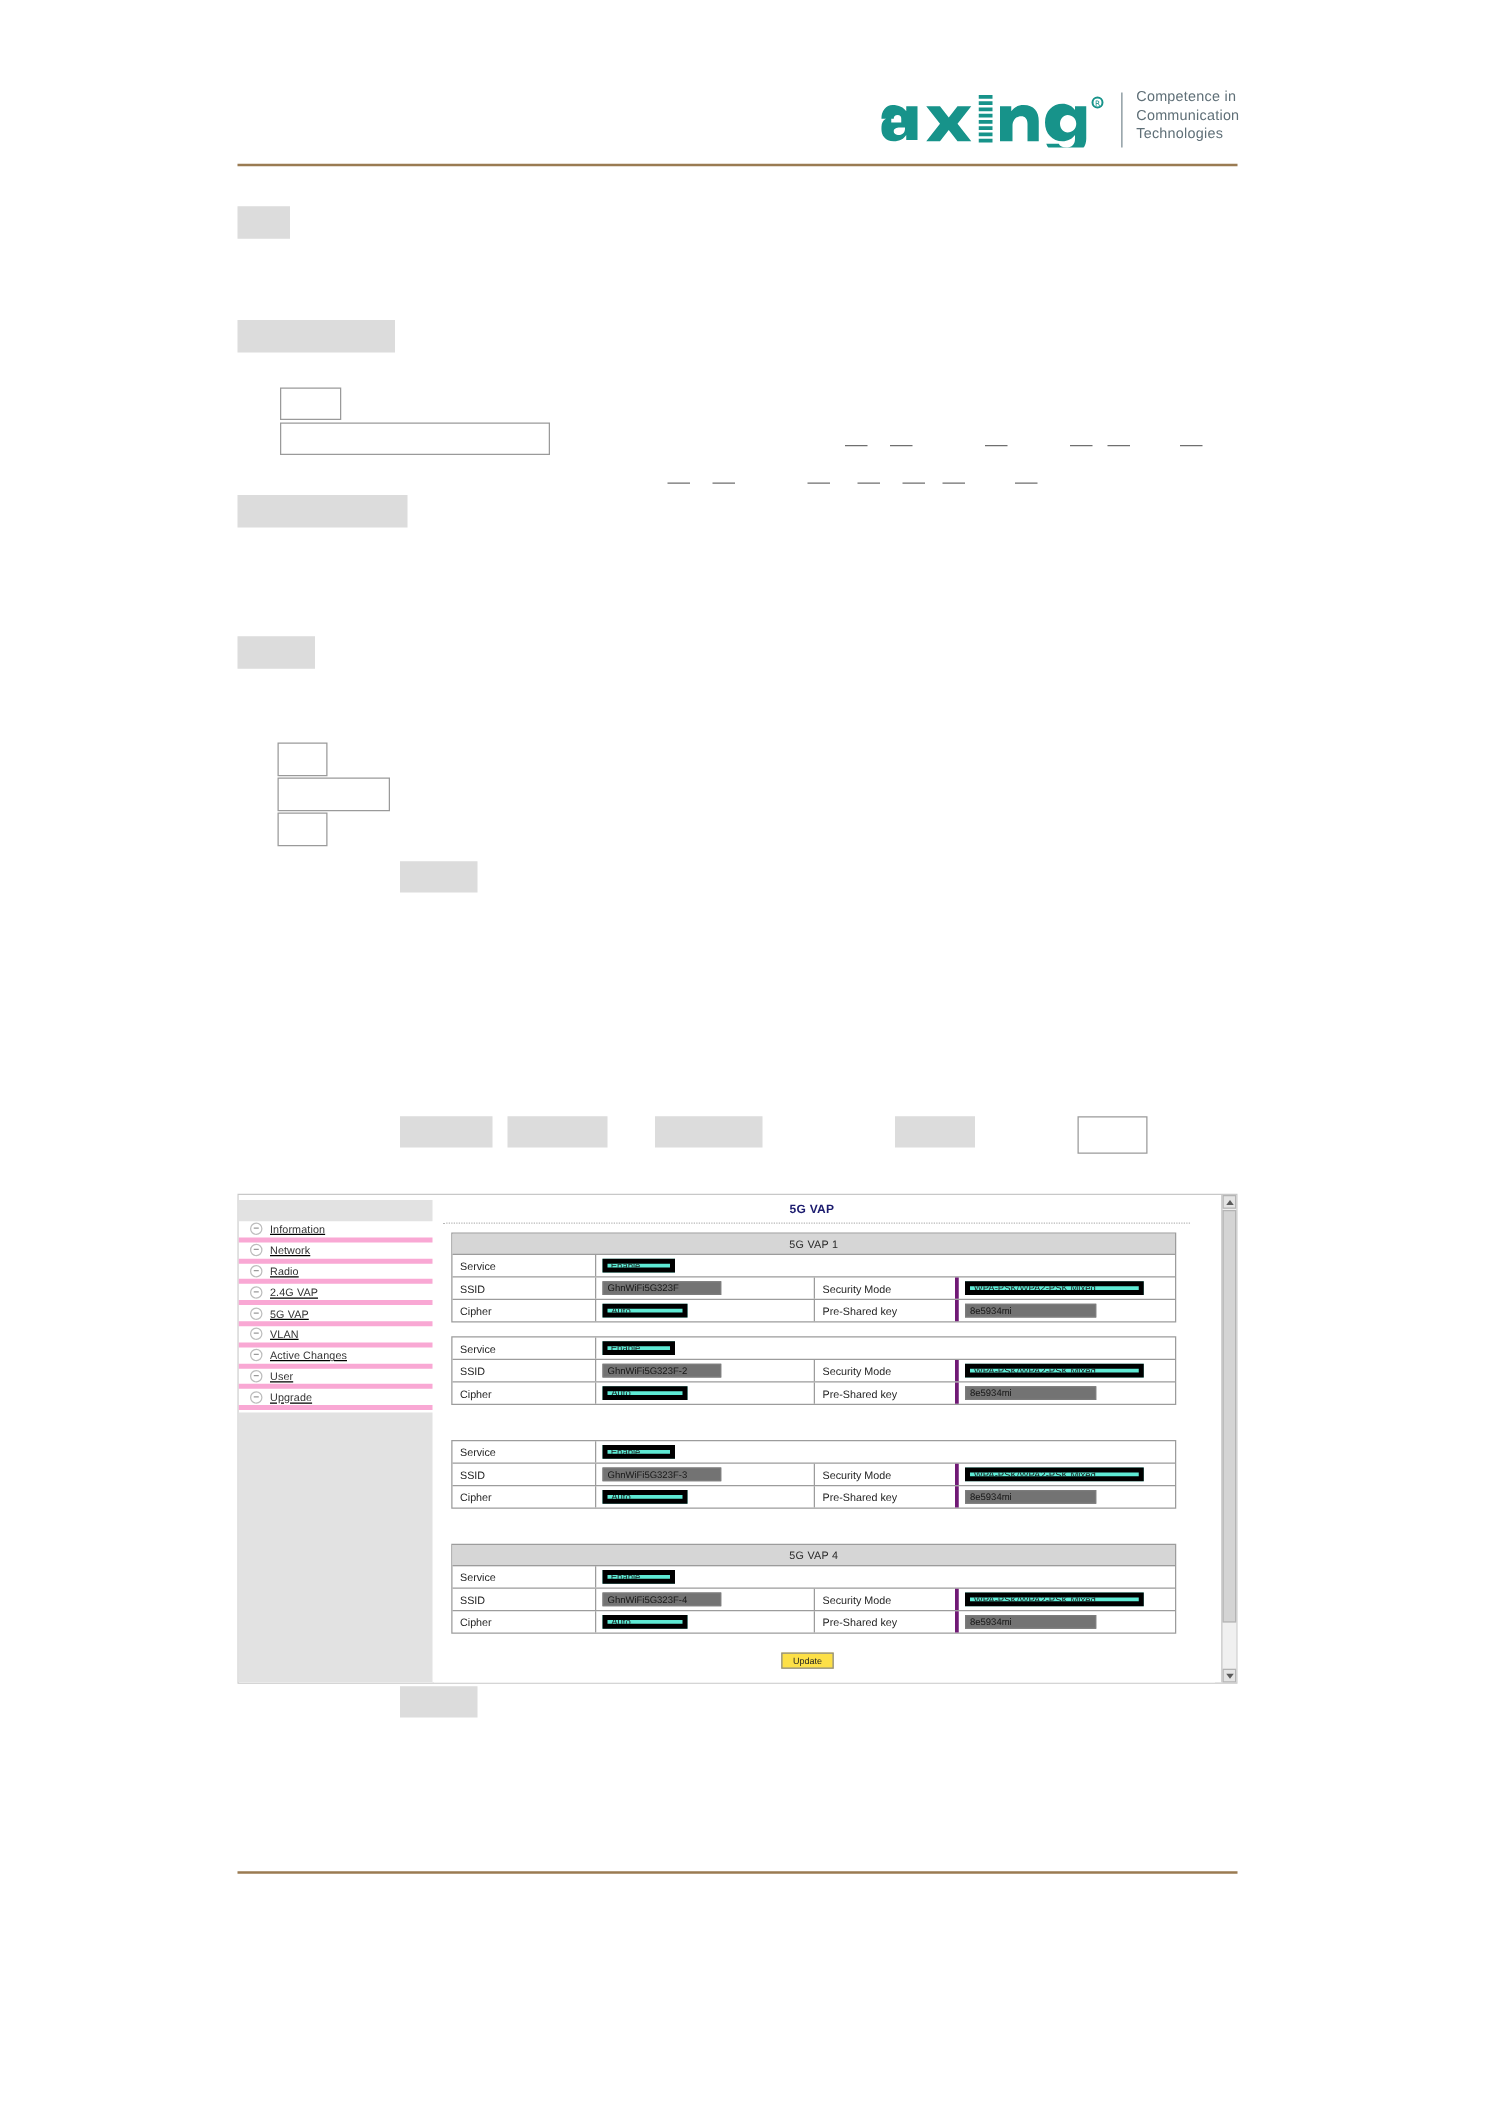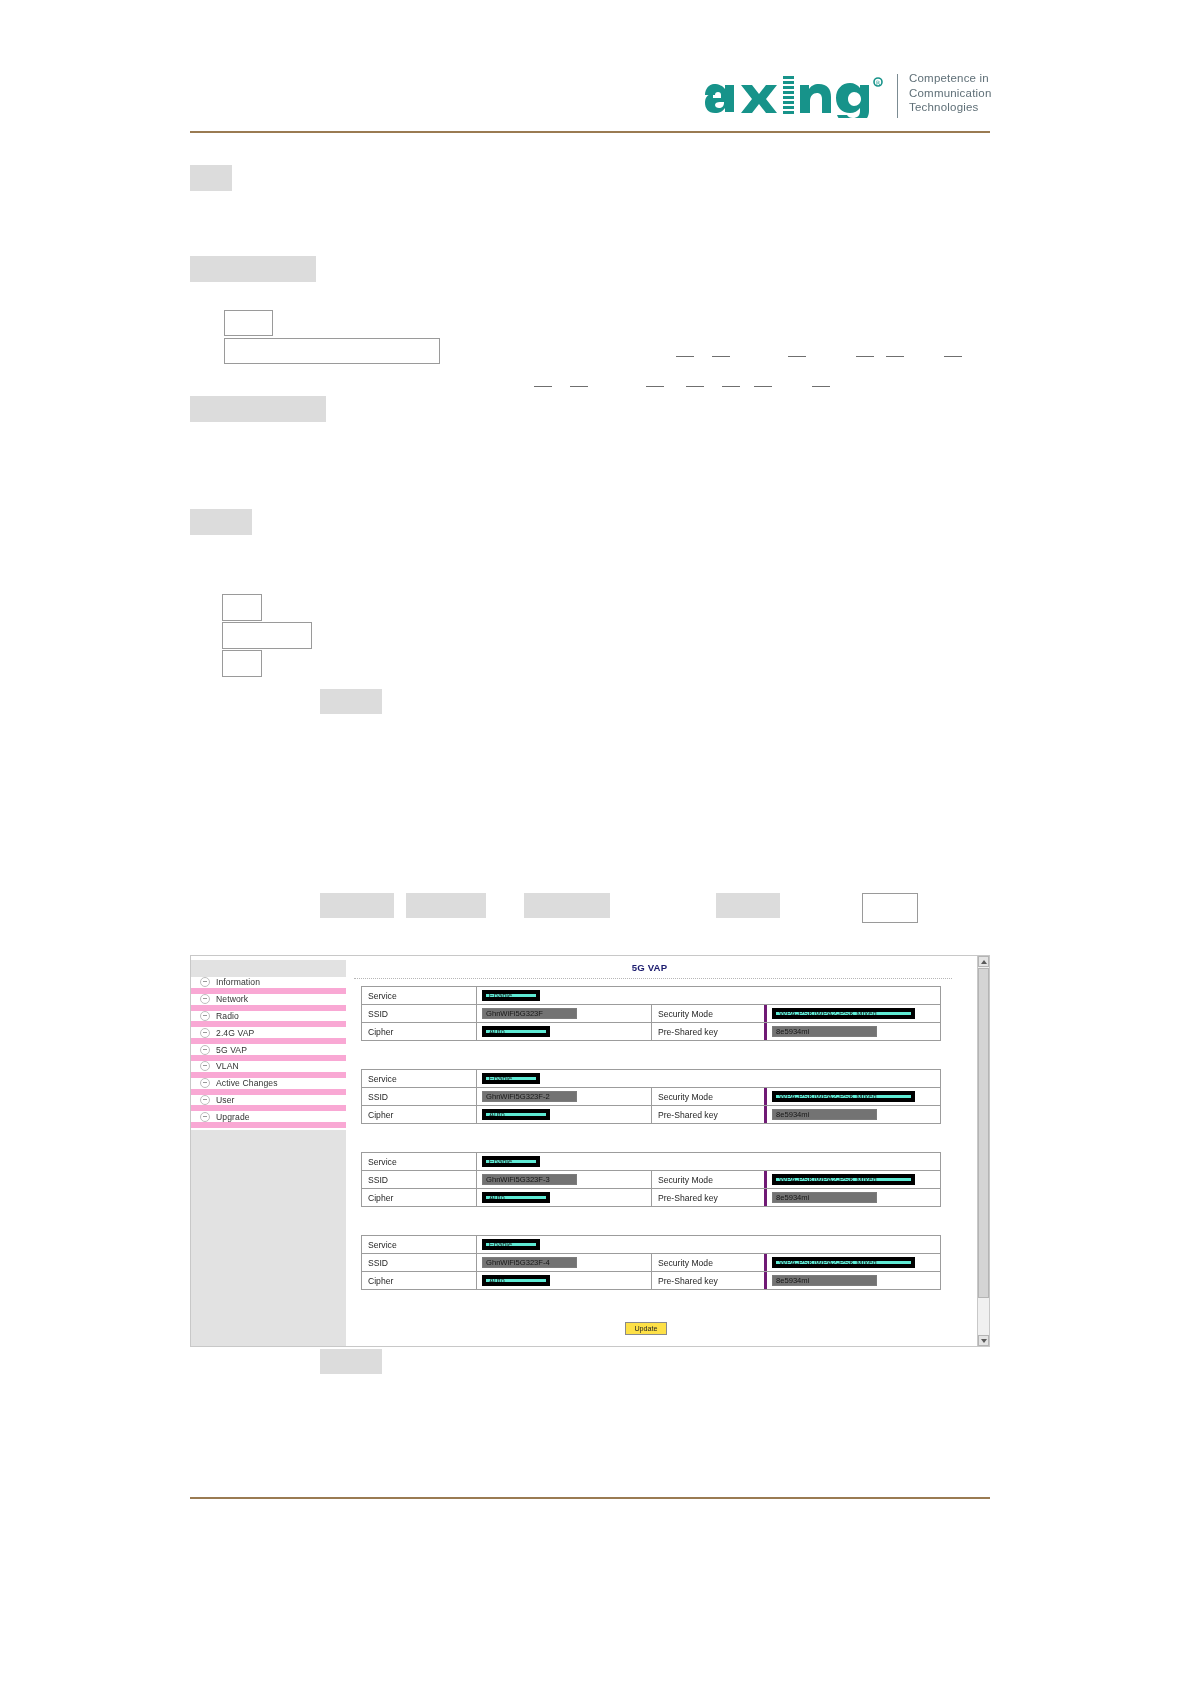--- a/index.html
+++ b/index.html
@@ -21,22 +21,22 @@
   .blk{position:absolute;background:#dcdcdc;}
   .blk-outline{position:absolute;background:#ffffff;border:1px solid #9a9a9a;}
   .rule-s{position:absolute;height:1px;background:#6f6f6f;}
 
   
   .ui{position:absolute;left:190px;top:955px;width:800px;height:392px;background:#ffffff;
       border:1px solid #c8c8c8;box-sizing:border-box;}
   .ui-side{position:absolute;left:0;top:0;width:155px;height:390px;background:#ffffff;}
   .ui-side-head{position:absolute;left:0;top:4px;width:155px;height:17px;background:#e2e2e2;}
   .ui-side-list{position:absolute;left:0;top:21px;width:155px;}
-  .side-item{position:relative;height:16.8px;border-bottom:6px solid #f9a8d4;
-             display:flex;align-items:center;padding-left:9px;box-sizing:border-box;}
+  .side-item{position:relative;height:16.8px;border-bottom:4px solid #f9a8d4;
+             display:flex;align-items:center;padding-left:9px;box-sizing:border-box;text-decoration:underline;}
   .side-item .dot{width:8px;height:8px;border-radius:50%;background:#ffffff;border:1px solid #bdbdbd;
                   margin-right:6px;flex:0 0 auto;position:relative;}
   .side-item .dot:after{content:"";position:absolute;left:1.5px;top:3px;width:4px;height:1px;background:#9a9a9a;}
   .side-item .lbl{font-size:8.6px;color:#333;letter-spacing:.1px;white-space:nowrap;}
   .ui-side-fill{position:absolute;left:0;top:174px;width:155px;height:216px;background:#e2e2e2;}
 
   .ui-main{position:absolute;left:156px;top:0;width:625px;height:390px;background:#ffffff;}
   .ui-title{position:absolute;left:0;top:6px;width:605px;text-align:center;font-size:9.6px;
             font-weight:bold;color:#1b1b6e;letter-spacing:.2px;}
   .ui-title-rule{position:absolute;left:7px;top:22px;width:598px;height:0;
@@ -206,20 +206,23 @@
         </div>
       </div>
       <div class="ui-side-fill"></div>
     </div>
 
     <div class="ui-main">
       <div class="ui-title">5G VAP</div>
       <div class="ui-title-rule"></div>
 
       <div class="vap" style="top:30px;">
+        <div class="vap-head">
+          <span>5G VAP 1</span>
+        </div>
         <div class="vap-row">
           <div class="cell-lbl">Service</div>
           <div class="cell-fld nosep">
             <div class="sel w-en">Enable</div>
           </div>
         </div>
         <div class="vap-row">
           <div class="cell-lbl">SSID</div>
           <div class="cell-fld">
             <div class="txt w-ssid">GhnWiFi5G323F</div>
@@ -293,20 +296,23 @@
             <div class="sel w-ci">Auto</div>
           </div>
           <div class="cell-lbl2">Pre-Shared key</div>
           <div class="cell-fld2">
             <div class="txt w-psk">8e5934mi</div>
           </div>
         </div>
       </div>
 
       <div class="vap" style="top:279px;">
+        <div class="vap-head">
+          <span>5G VAP 4</span>
+        </div>
         <div class="vap-row">
           <div class="cell-lbl">Service</div>
           <div class="cell-fld nosep">
             <div class="sel w-en">Enable</div>
           </div>
         </div>
         <div class="vap-row">
           <div class="cell-lbl">SSID</div>
           <div class="cell-fld">
             <div class="txt w-ssid">GhnWiFi5G323F-4</div>

